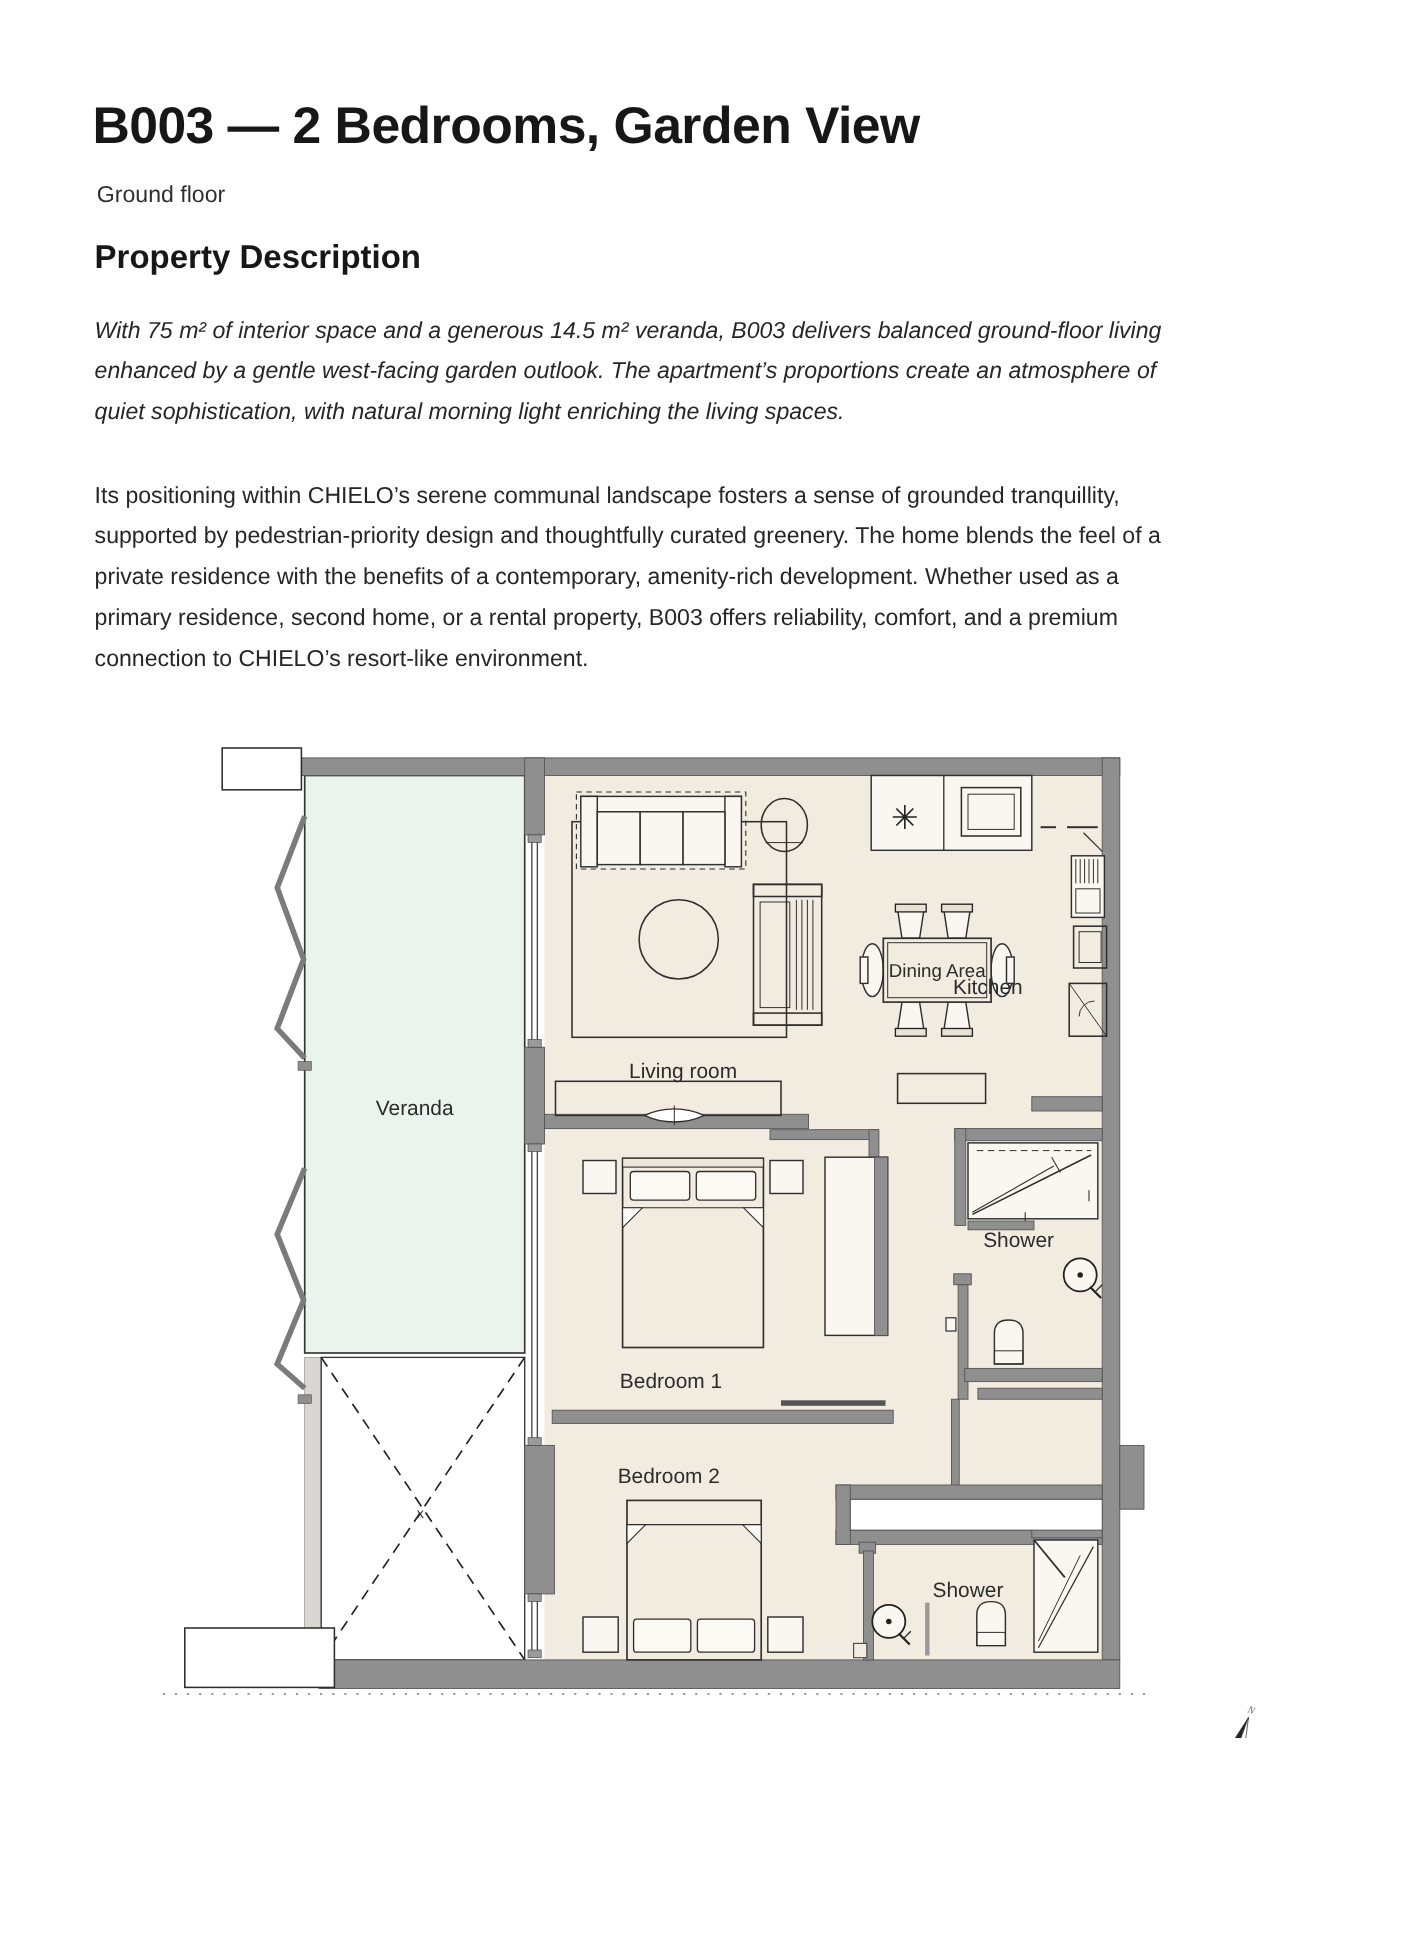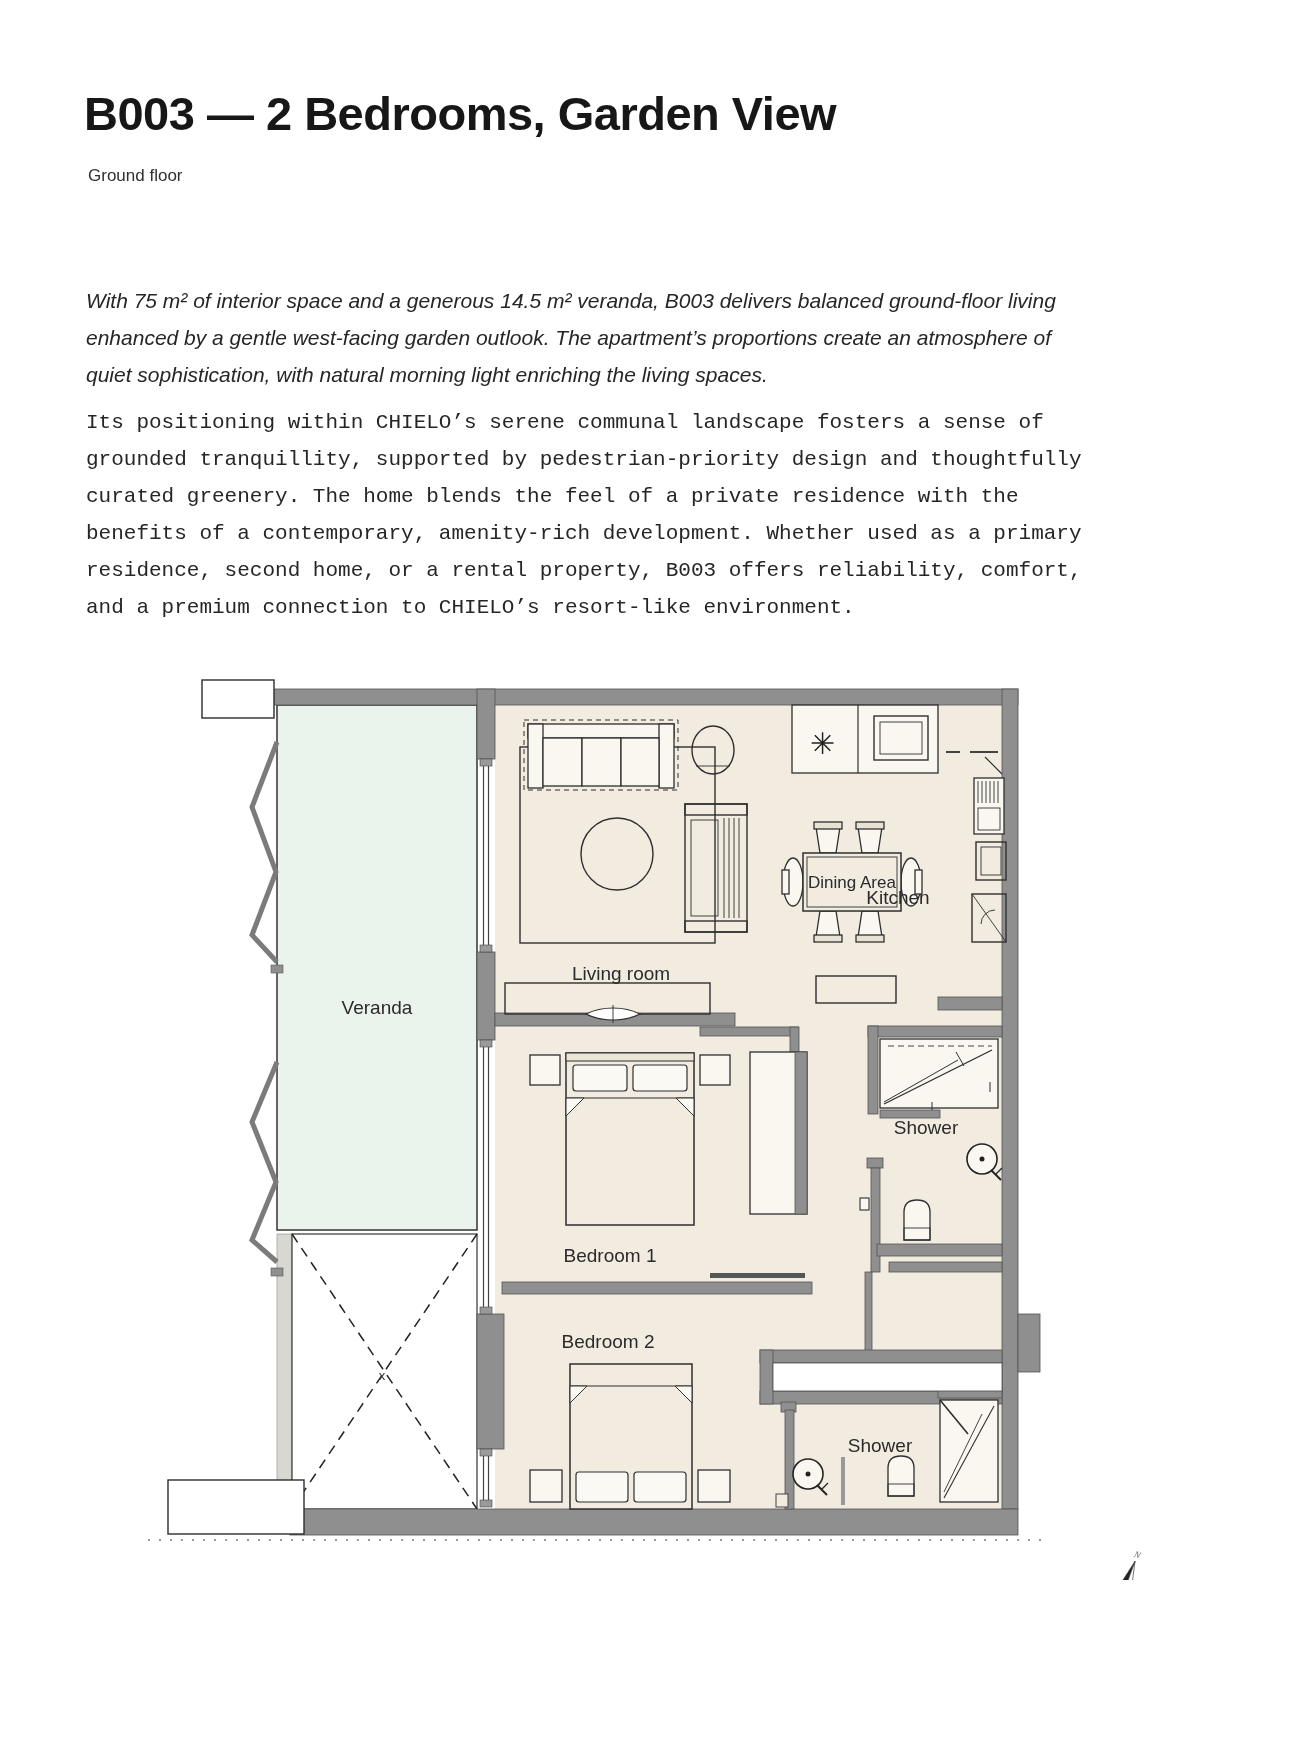--- a/index.html
+++ b/index.html
@@ -2,44 +2,45 @@
 <html style="--wall: #8f8f8f; --floor: #f1ebe0; --veranda: #ebf4ec; --paving: #d8d7d2; --line: #2f2f2f;"><head>
 <meta charset="utf-8">
 <style>
   :root{
     --wall:#8f8f8f; --floor:#f1ebe0; --veranda:#ebf4ec; --paving:#d8d7d2; --line:#2f2f2f;
   }
   html,body{margin:0;padding:0;background:#ffffff;}
   .page{position:relative;width:1294px;height:1580px;background:#fff;overflow:hidden;
         font-family:"Liberation Sans", sans-serif;color:#1c1c1c;}
   .title{position:absolute;left:84px;top:86px;font-size:47px;font-weight:bold;letter-spacing:-0.5px;color:#171717;}
-  .subtitle{position:absolute;left:88px;top:166px;font-size:17px;color:#303030;}
+  .subtitle{position:absolute;left:88px;top:166px;font-size:21px;color:#303030;}
   .section-heading{position:absolute;left:86px;top:218px;font-size:30px;font-weight:bold;color:#171717;}
   .body-par{position:absolute;left:86px;width:1005px;font-size:21px;line-height:37px;color:#262626;}
   .par1{top:282px;font-style:italic;}
-  .par2{top:404px;font-family:Liberation Mono, monospace;}
+  .par2{top:432px;}
   .plan-wrap{position:absolute;left:140px;top:662px;width:910px;height:900px;}
   .compass-wrap{position:absolute;left:1052px;top:1542px;width:132px;height:132px;}
   svg text.plan-label{font-family:"Liberation Sans", sans-serif;font-size:19px;fill:#2b2b2b;}
   svg text.plan-label-small{font-family:"Liberation Sans", sans-serif;font-size:17px;fill:#2b2b2b;}
   svg text.burner{font-family:"Liberation Sans", sans-serif;font-size:30px;fill:#222;}
   svg text.patio-x{font-family:"Liberation Sans", sans-serif;font-size:13px;fill:#333;}
   svg text.compass-letter{font-family:"Liberation Serif", serif;font-style:italic;font-size:9px;fill:#666;}
   svg .wall{fill:var(--wall);stroke:#545454;stroke-width:0.8;}
   svg .furn{fill:none;stroke:var(--line);stroke-width:1.4;}
   svg .furnf{fill:#faf7f0;stroke:var(--line);stroke-width:1.3;}
   svg .thin{stroke:var(--line);stroke-width:0.9;fill:none;}
 </style>
 </head>
 <body>
 
 <div class="page">
 
   <div class="title">B003 — 2 Bedrooms, Garden View</div>
   <div class="subtitle">Ground floor</div>
+  <div class="section-heading">Property Description</div>
   <div class="body-par par1">With 75 m² of interior space and a generous 14.5 m² veranda, B003 delivers balanced ground-floor living enhanced by a gentle west-facing garden outlook. The apartment’s proportions create an atmosphere of quiet sophistication, with natural morning light enriching the living spaces.</div>
   <div class="body-par par2">Its positioning within CHIELO’s serene communal landscape fosters a sense of grounded tranquillity, supported by pedestrian-priority design and thoughtfully curated greenery. The home blends the feel of a private residence with the benefits of a contemporary, amenity-rich development. Whether used as a primary residence, second home, or a rental property, B003 offers reliability, comfort, and a premium connection to CHIELO’s resort-like environment.</div>
 
   <div class="plan-wrap">
   <svg viewBox="0 0 910 890" width="910" height="890">
 
     <rect x="355" y="43" width="507" height="804" fill="var(--floor)"></rect>
     <rect x="137" y="43" width="200" height="525" fill="var(--veranda)" stroke="#333" stroke-width="1.5"></rect>
     <rect x="137" y="572" width="15" height="275" fill="var(--paving)" stroke="#888" stroke-width="0.6"></rect>
     <rect x="152" y="572" width="185" height="275" fill="#ffffff" stroke="#333" stroke-width="1.2"></rect>

